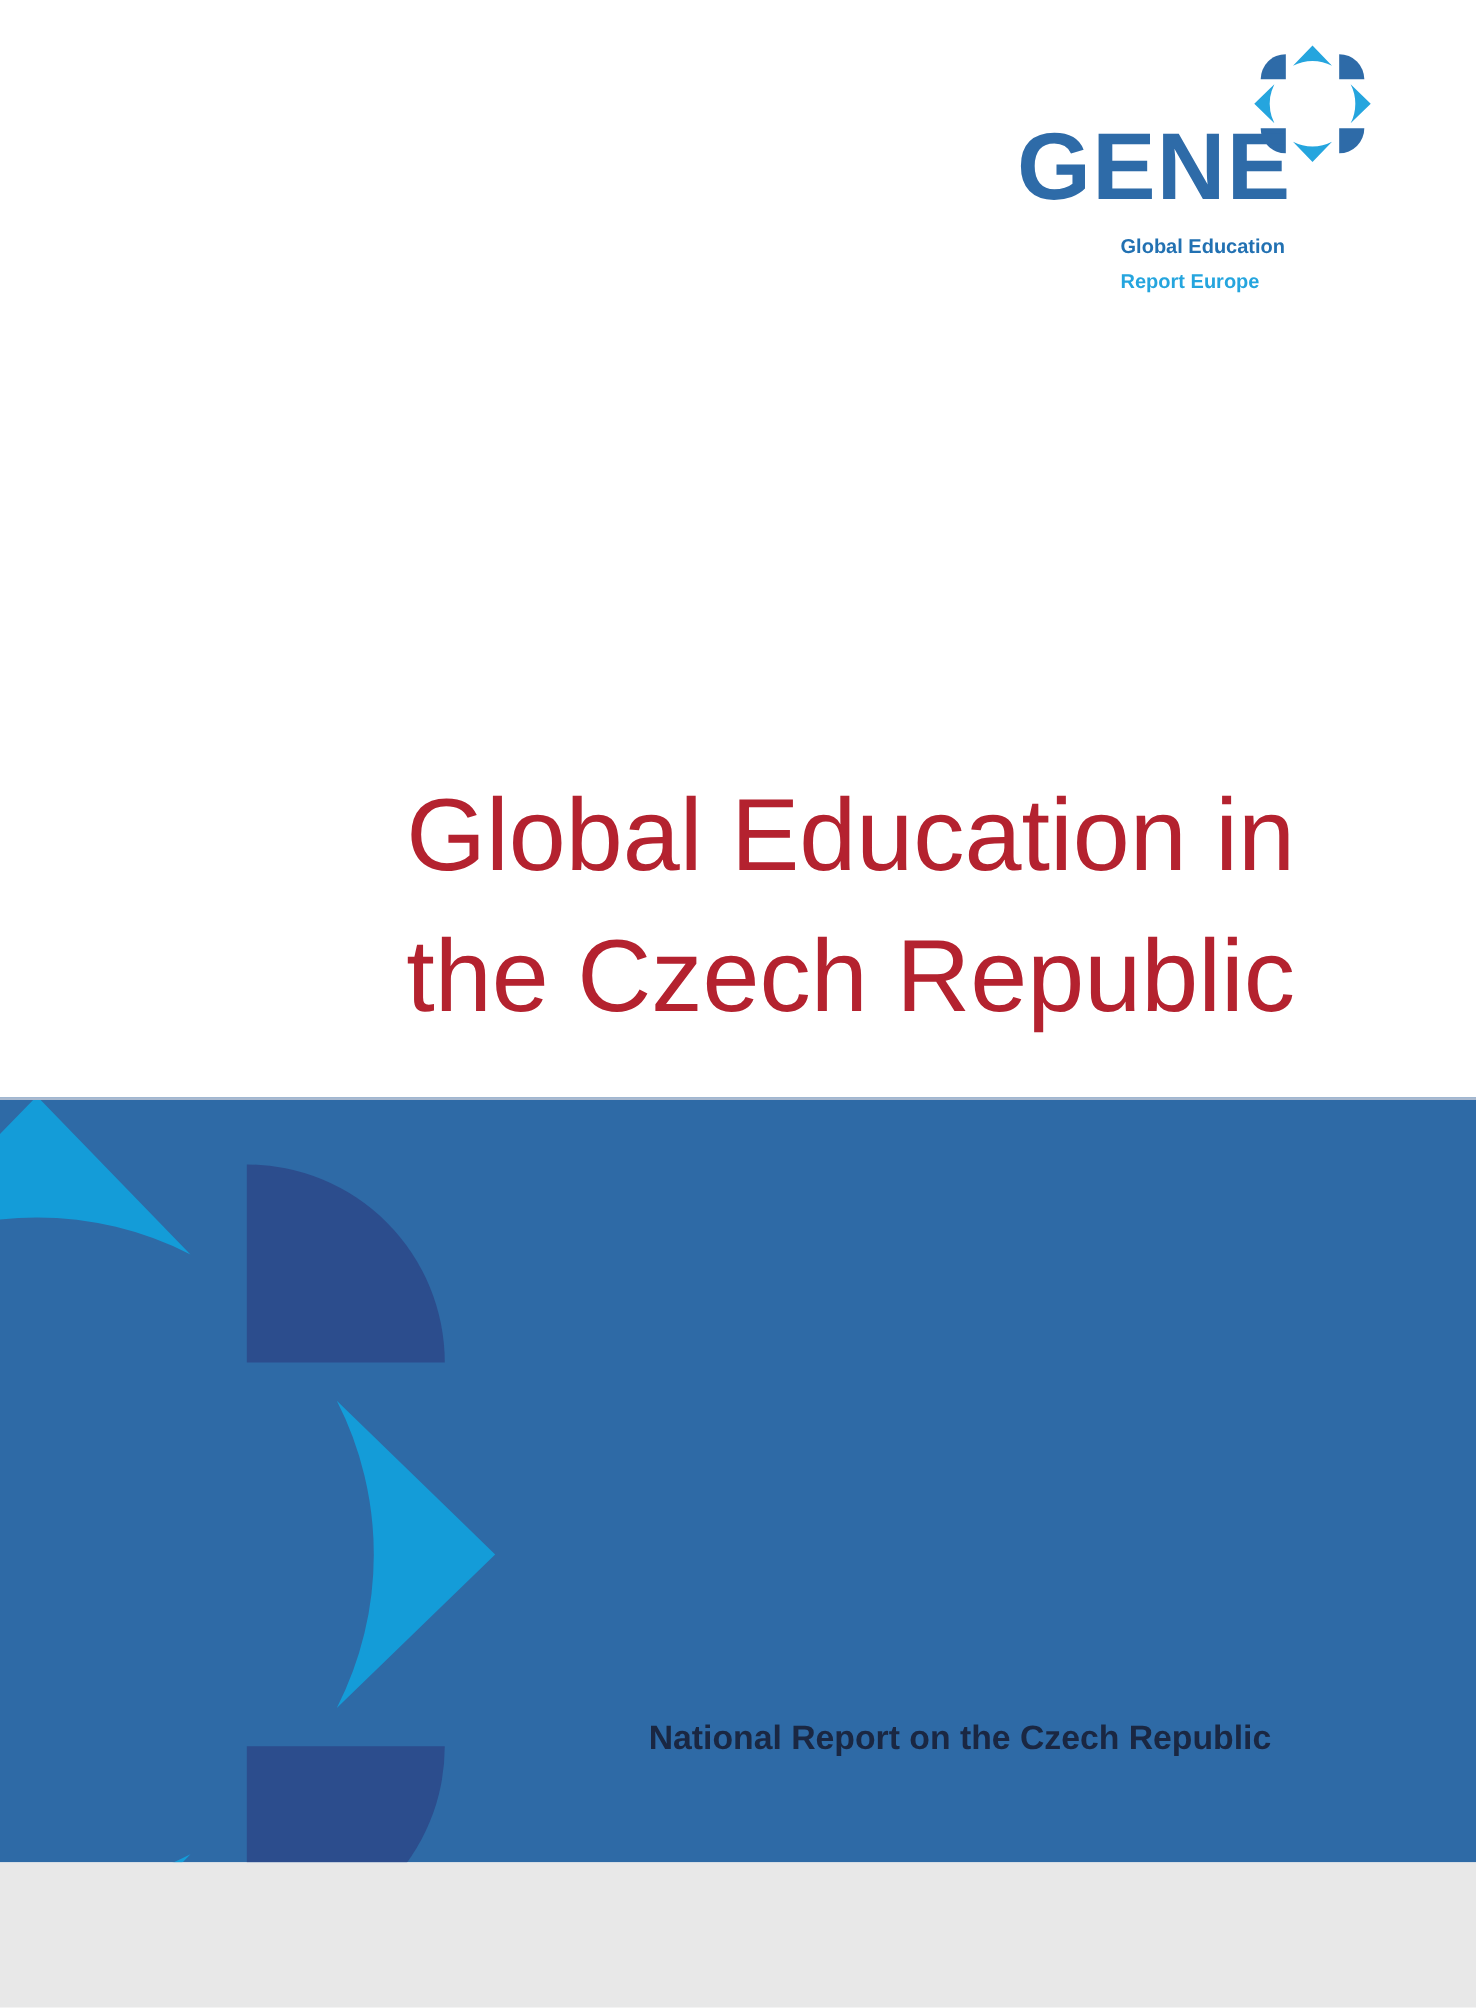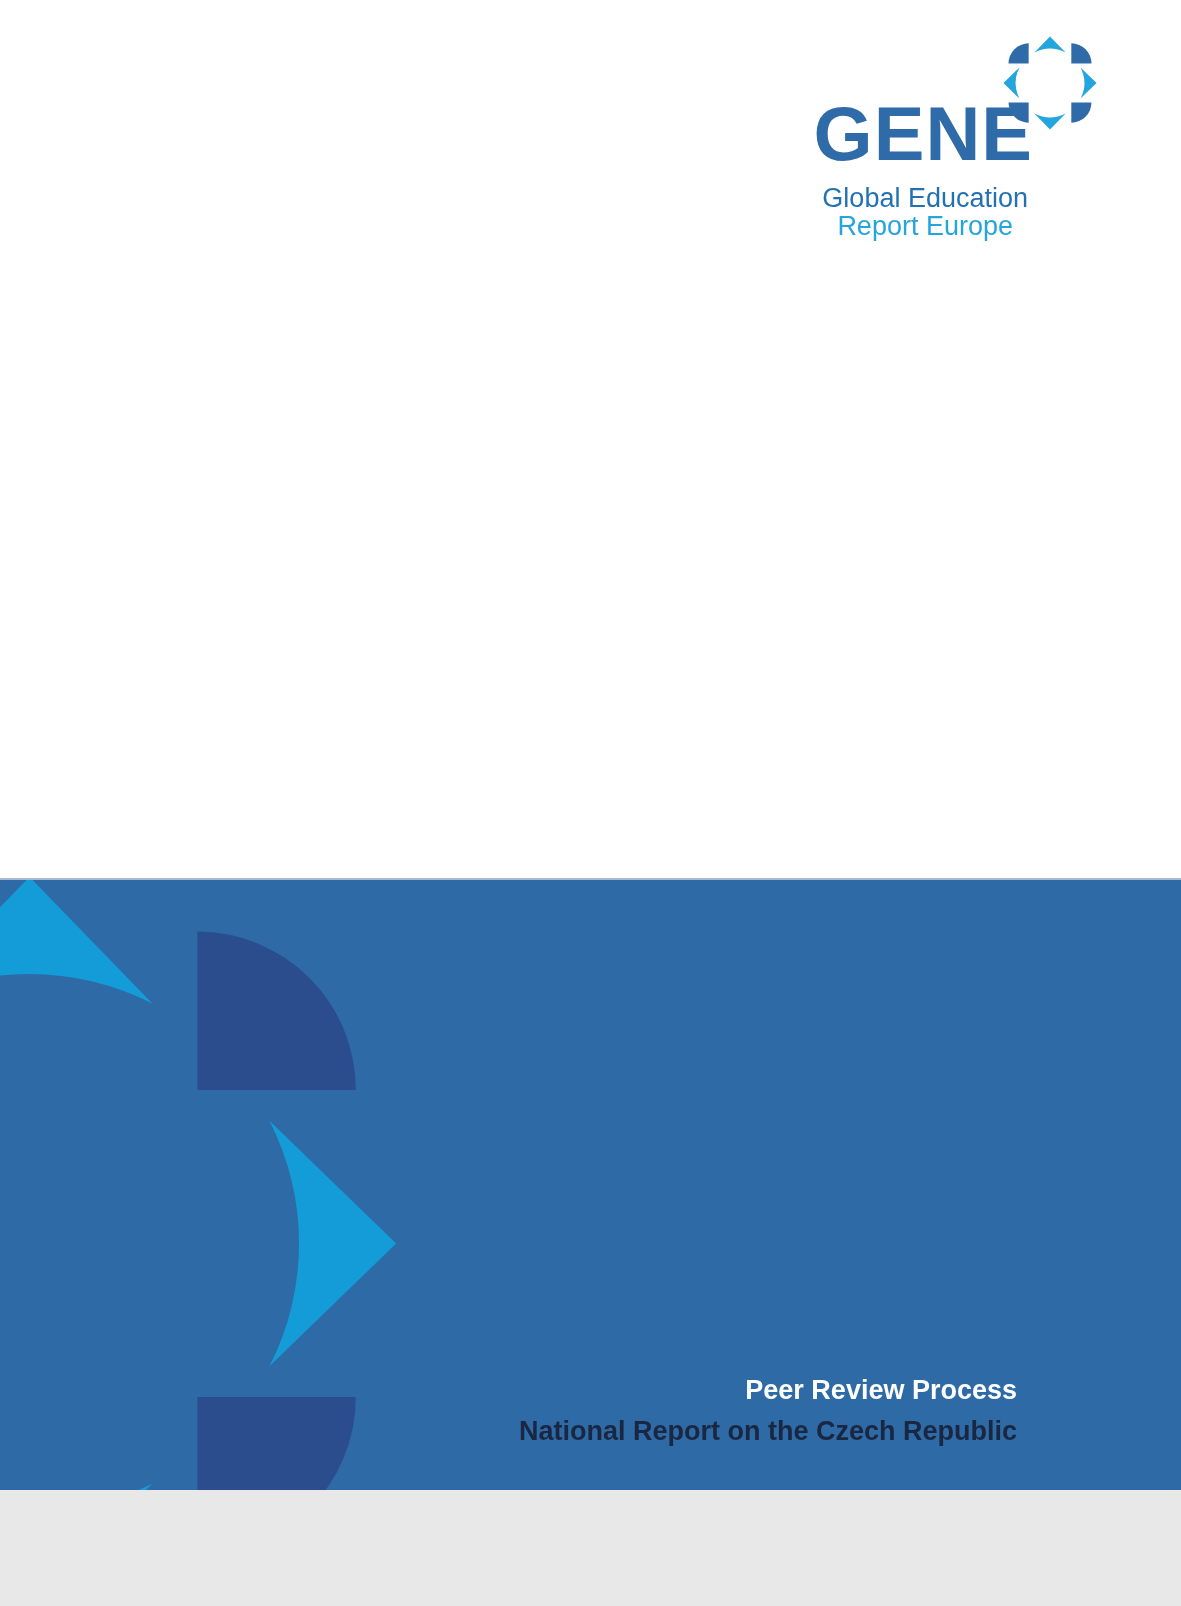--- a/index.html
+++ b/index.html
@@ -18,22 +18,22 @@
     --dark-fill:var(--logo_blue,#2e6ba8);
   }
   .wordmark{
     position:absolute;top:96px;right:148px;
     font-size:76px;line-height:1;font-weight:bold;
     letter-spacing:1px;
     color:var(--logo_blue,#2e6ba8);
   }
   .tagline{
     position:absolute;top:184px;right:153px;
-    text-align:center;
-    font-size:27px;line-height:28px;font-weight:normal;
+    text-align:left;
+    font-size:16px;line-height:28px;font-weight:bold;
   }
   .tagline .t1{color:var(--logo_tagline_blue,#2271b2);}
   .tagline .t2{color:var(--logo_cyan,#25a5de);}
   
   .title{
     position:absolute;left:180px;top:612px;width:1001px;margin:0;
     text-align:center;
     font-size:82px;line-height:113px;font-weight:normal;
     color:var(--title_red,#b4222f);
   }
@@ -86,25 +86,28 @@
     <svg class="logo-icon" width="100" height="100" viewBox="-410 -410 820 820">
       <use href="#gene-mark"></use>
     </svg>
     <div class="wordmark">GENE</div>
     <div class="tagline">
       <div class="t1">Global Education</div>
       <div class="t2">Report Europe</div>
     </div>
   </header>
 
+  <h1 class="title">
+    <span>Global Education in</span>
+    <span>the Czech Republic</span>
+  </h1>
 
   <section class="band">
     <svg class="motif" width="787" height="787" viewBox="-410 -410 820 820">
       <use href="#gene-mark"></use>
     </svg>
 
     <div class="footer-text">
-      <div class="f2">Peer Review Process</div>
       <div class="f3">National Report on the Czech Republic</div>
     </div>
   </section>
 
 </div>
 
 </body></html>

